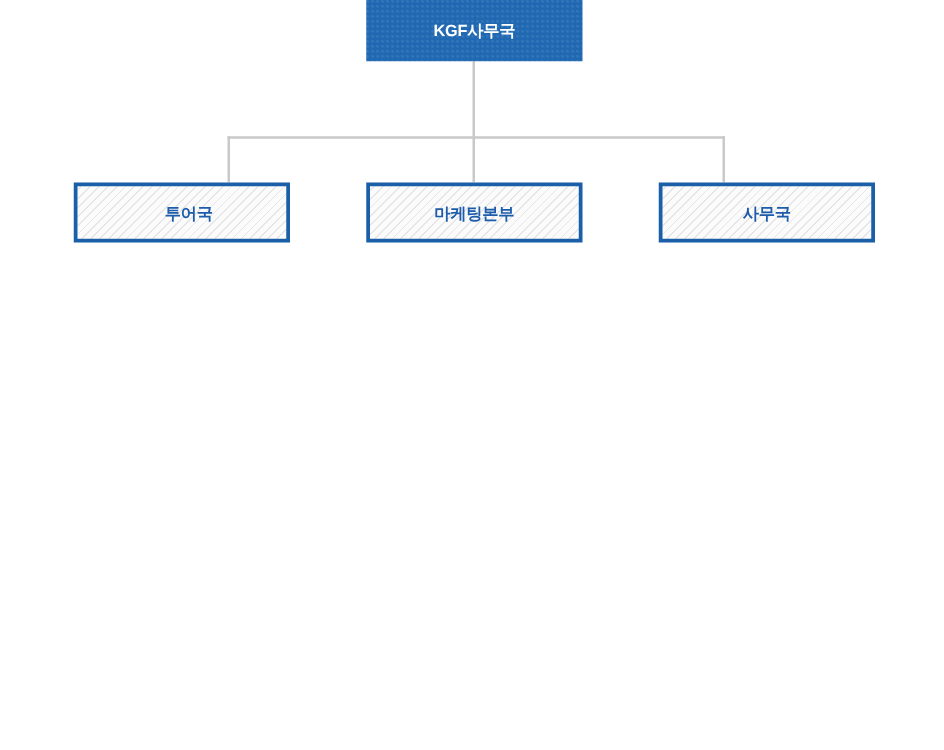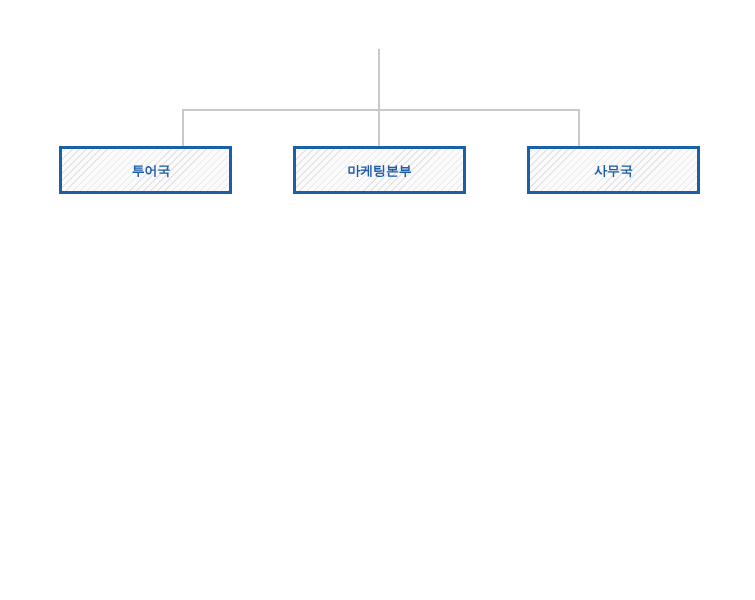--- a/index.html
+++ b/index.html
@@ -113,20 +113,23 @@
 </head>
 <body>
 
 <div id="org-chart">
 
   <div class="connector connector-v-root"></div>
   <div class="connector connector-h-bus"></div>
   <div class="connector connector-v-left"></div>
   <div class="connector connector-v-right"></div>
 
+  <div class="node-root">
+    <span class="node-root-label">KGF사무국</span>
+  </div>
 
   <div class="node-child node-child-0">
     <span class="node-child-label">투어국</span>
   </div>
 
   <div class="node-child node-child-1">
     <span class="node-child-label">마케팅본부</span>
   </div>
 
   <div class="node-child node-child-2">

